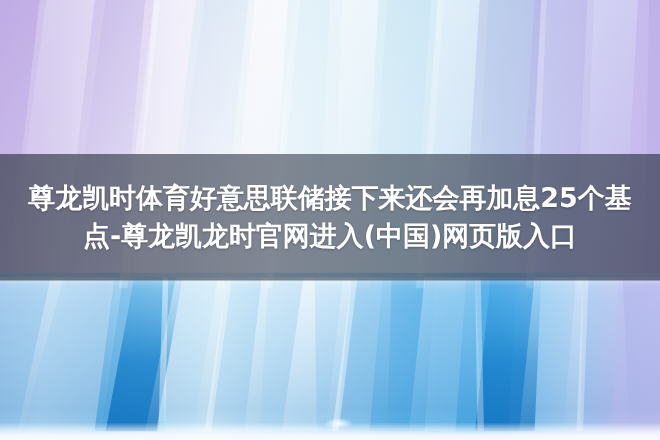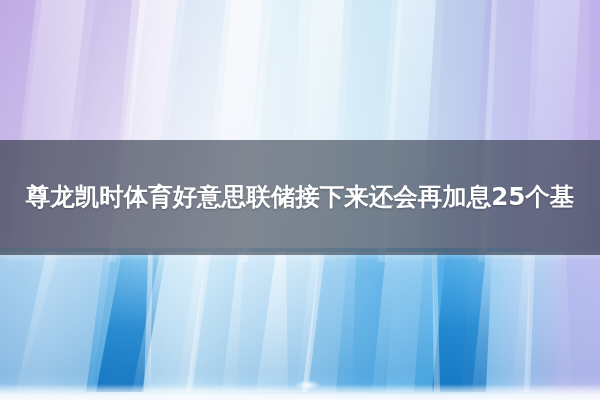--- a/index.html
+++ b/index.html
@@ -260,18 +260,19 @@
         <polygon points="432,252 437,252 440,392 434,392" fill="#ffffff" opacity="0.34"></polygon>
         <polygon points="530,252 535,252 530,392 524,392" fill="#ffffff" opacity="0.30"></polygon>
       </g>
     </svg>
   </div>
 
   <div class="seam"></div>
 
   <div class="text-band">
     <div class="title-line line1">尊龙凯时体育好意思联储接下来还会再加息25个基</div>
+    <div class="title-line line2">点-尊龙凯龙时官网进入(中国)网页版入口</div>
   </div>
 
   <div class="bottom-glow"></div>
   <div class="bottom-spark"></div>
 
 </div>
 
 </body></html>

